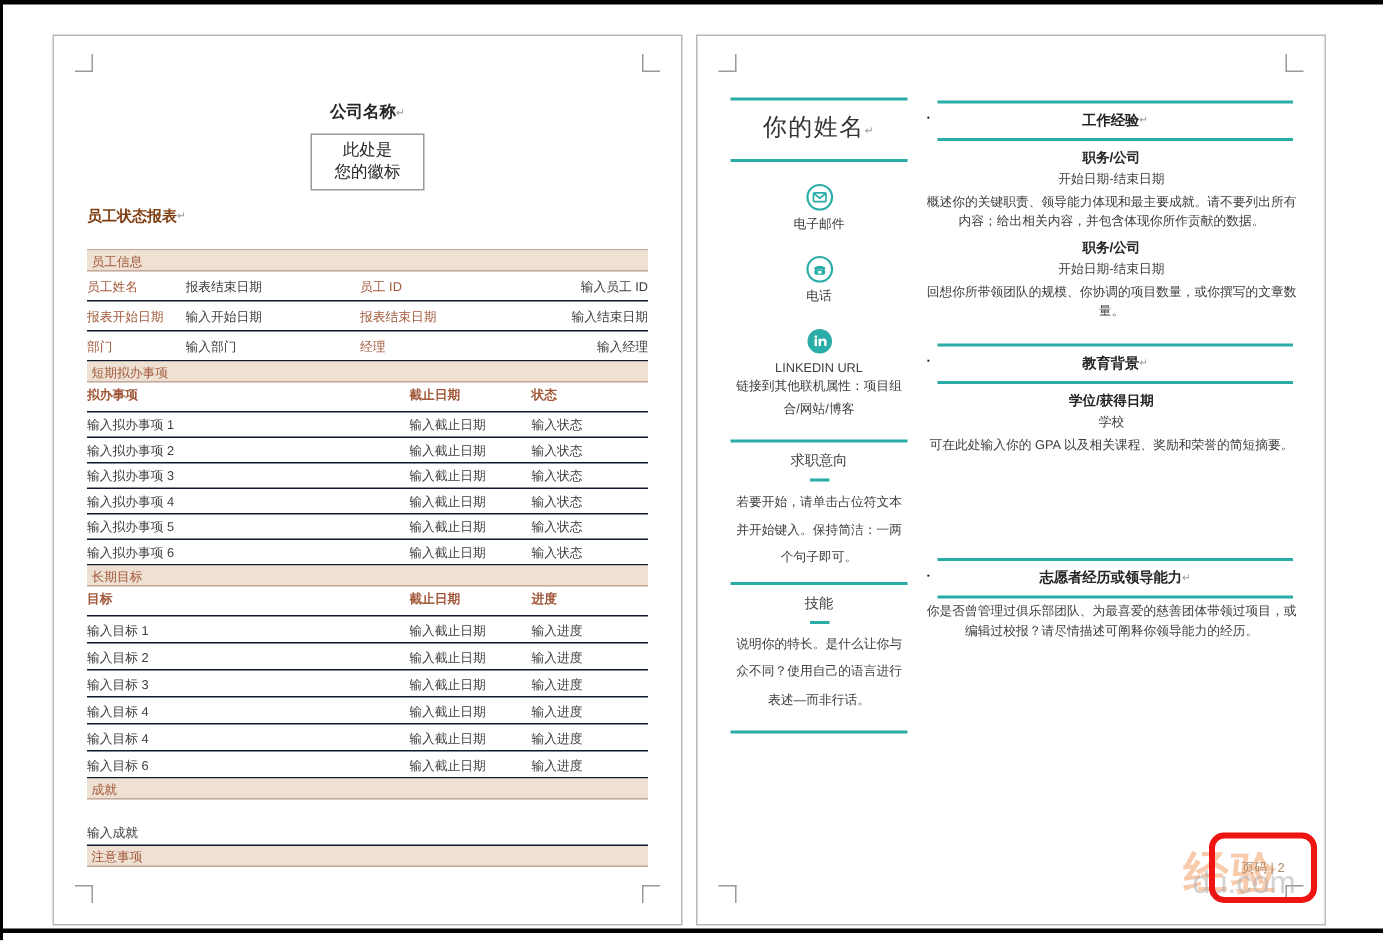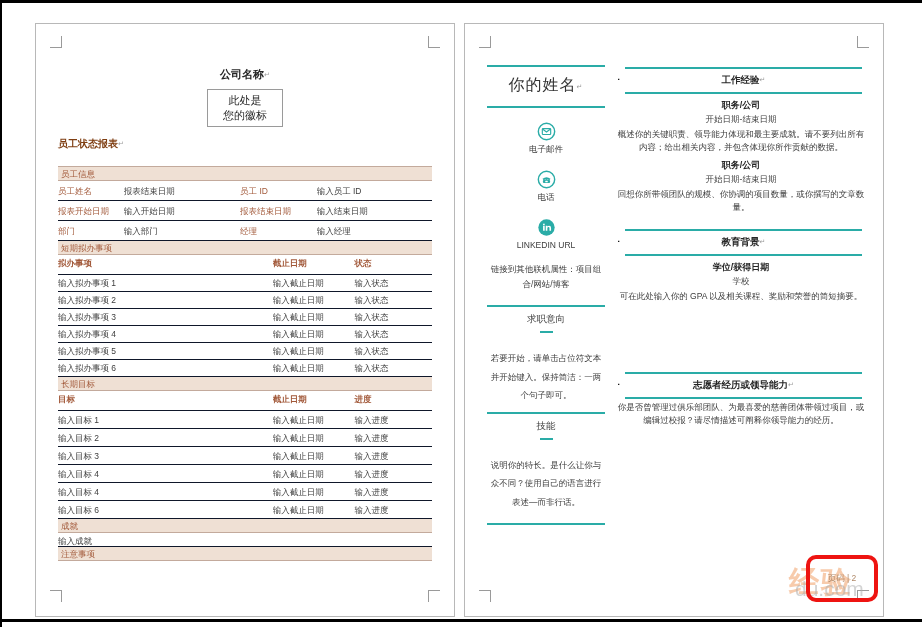--- a/index.html
+++ b/index.html
@@ -33,44 +33,44 @@
               font-weight:normal; font-size:11px; line-height:15px; color:#262626; }
   .rpt-title { margin-top:10px; font-weight:bold; font-size:10px; color:#7f3e12; }
   .tbl { margin-top:15px; border-top:1px solid #c3aa9c; font-size:8.5px; }
   .secrow { background:#efe0d4; color:#a2593a; height:14px; line-height:14px; padding-left:3px;
             border-bottom:1px solid #c3aa9c; }
   .trow { display:flex; border-bottom:1px solid #0f172a; }
   .trow > div { overflow:hidden; white-space:nowrap; }
   .r-info { height:20px; line-height:20px; }
   .r-todo { height:17px; line-height:17px; }
   .r-goal { height:18px; line-height:18px; }
-  .r-ach  { height:14px; line-height:16px; }
+  .r-ach  { height:31px; line-height:16px;align-items:flex-end; }
   .c-l1 { width:66px;  color:#a2593a; }
   .c-v1 { width:117px; }
   .c-l2 { width:77px;  color:#a2593a; }
-  .c-v2 { width:116px; }
+  .c-v2 { width:116px;text-align:right; }
   .c-item { width:216px; }
   .c-due  { width:82px; }
   .c-st   { width:78px; }
   .hdr3 { font-weight:bold; color:#a2593a; height:20px; line-height:16px; }
 
   
   .side { position:absolute; left:22px; top:0; width:118px; text-align:center; color:#3d3d3d; font-size:8.5px; }
   .thr  { border:0; border-top:2px solid #2aaca7; }
   .side-name { margin-top:8px; font-size:16px; letter-spacing:1px; color:#333; }
   .side .thr.l1 { margin-top:41px; }
   .side .thr.l2 { margin-top:10px; }
   .contact { margin-top:14px; }
   .contact .ic { display:block; margin:0 auto; }
   .contact .lbl { margin-top:3px; }
-  .linknote { margin-top:12px; line-height:15px; }
+  .linknote { line-height:15px; }
   .side .thr.l3 { margin-top:13px; }
   .side-h { margin-top:6px; font-size:9.5px; color:#3d3d3d; }
   .dash { width:13px; height:2px; background:#2aaca7; margin:5px auto 0; }
-  .side-p { margin-top:16px; line-height:18.5px; }
+  .side-p { margin-top:4px; line-height:18.5px; }
   .side .thr.l4 { margin-top:7px; }
   .side .thr.l5 { margin-top:12px; }
 
   .main { position:absolute; left:152px; top:0; width:248px; text-align:center; color:#3d3d3d; font-size:8.5px; }
   .sec-hdr { position:relative; margin-left:8px; margin-right:3px; border-top:2px solid #2aaca7;
              border-bottom:2px solid #2aaca7; padding:5px 0; font-weight:bold; font-size:9.5px; color:#262626; }
   .sec-hdr .bullet { position:absolute; left:-7px; top:7px; font-size:5px; color:#000; }
   .sec-hdr.first { margin-top:43px; }
   .role  { margin-top:5px; font-weight:bold; font-size:9px; color:#262626; }
   .dates { margin-top:2px;text-align:center; }

